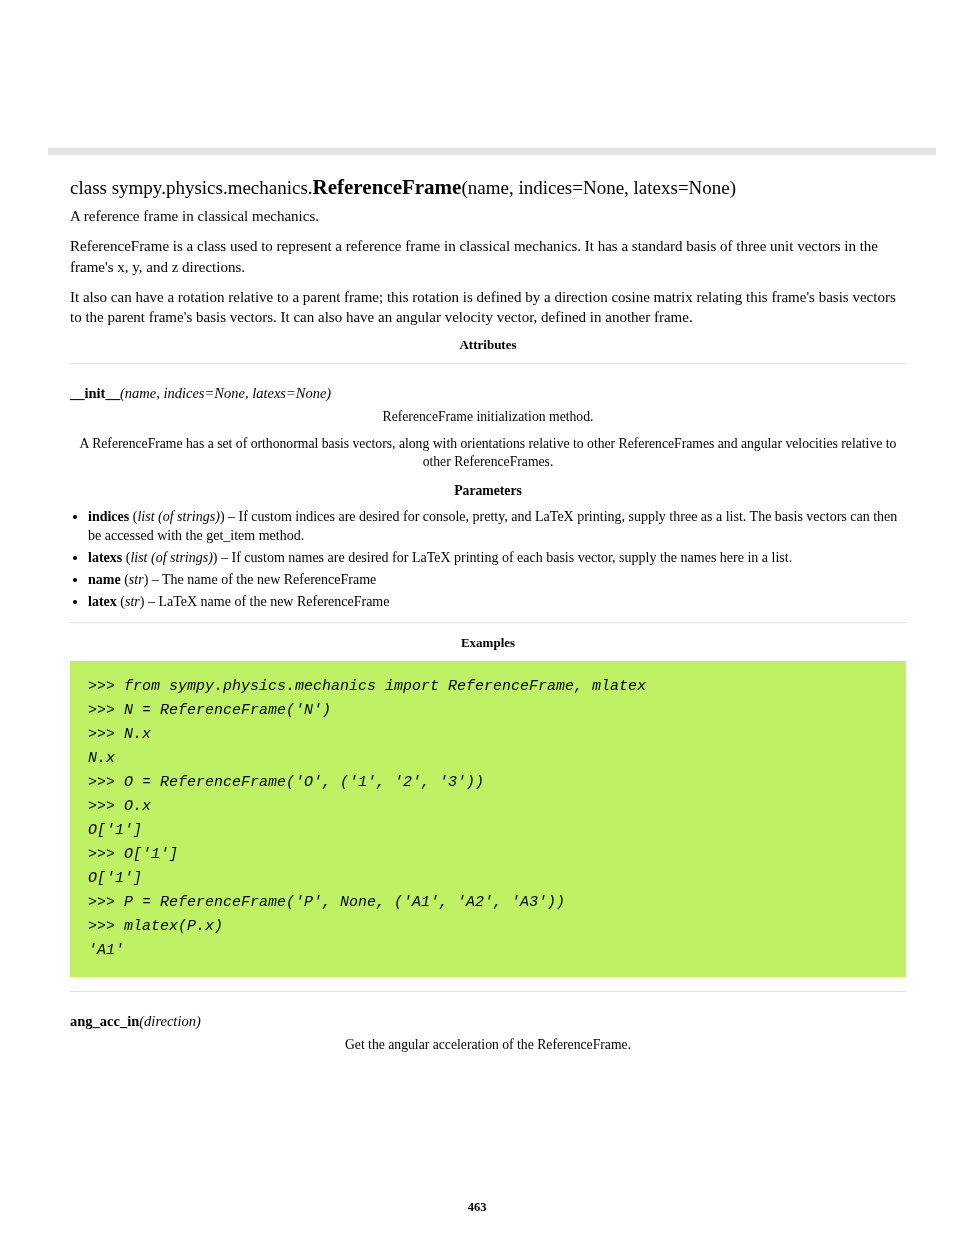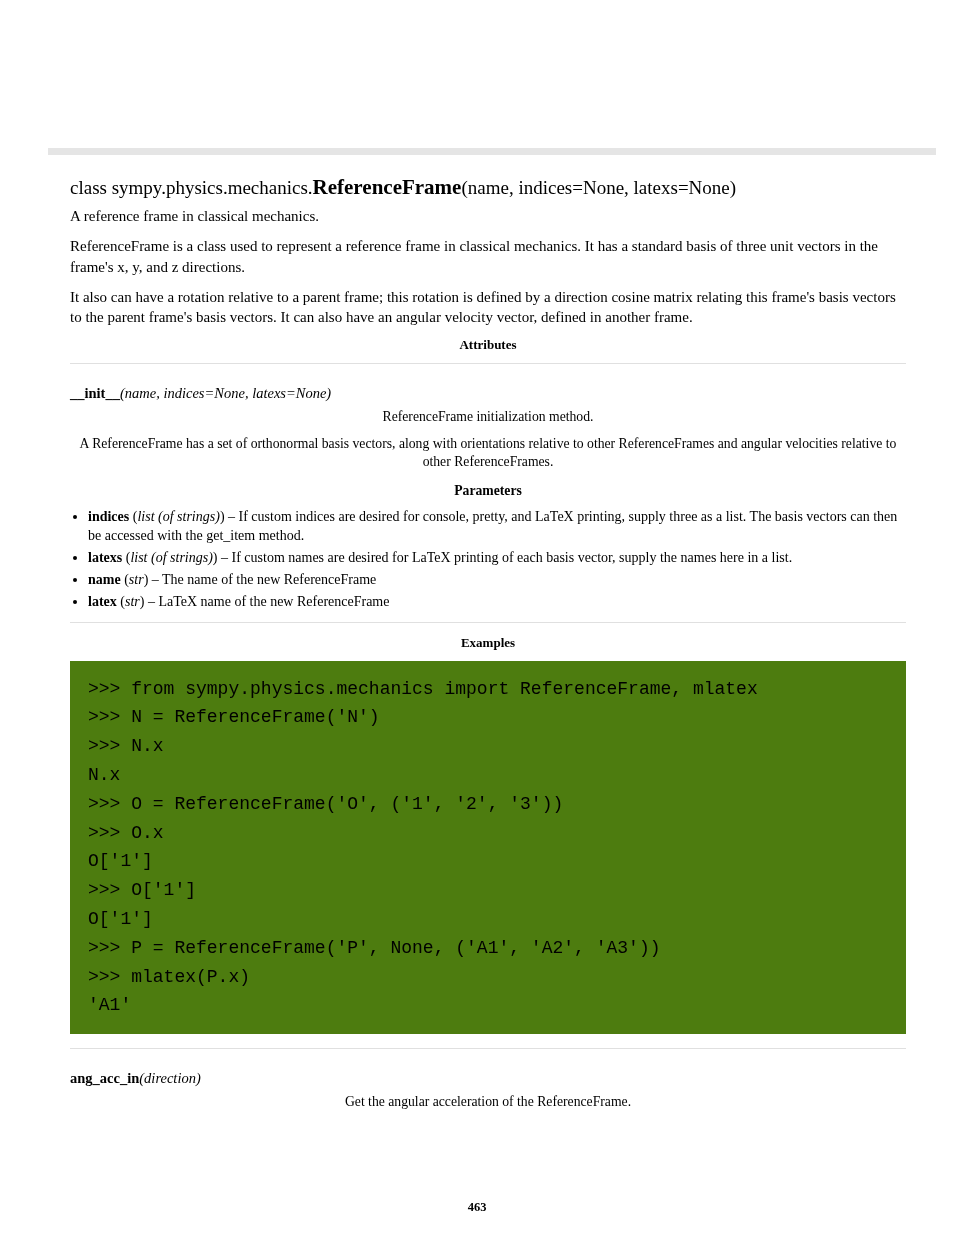--- a/index.html
+++ b/index.html
@@ -67,28 +67,29 @@
     list-style: disc;
   }
   ul.params li {
     font-size: 14px;
     line-height: 1.35;
     margin: 3px 0;
   }
   ul.params li b { font-weight: 700; }
   ul.params li i { font-style: italic; }
   pre.codeblock {
-    background: #4d7c0f;
+    background: #bef264;
     padding: 14px 18px;
     margin: 8px 0 14px 0;
     font-family: 'Courier New', monospace;
-    font-size: 18px;
+    font-size: 15px;
     line-height: 1.6;
     white-space: pre;
     overflow: hidden;
+    font-style: italic;
   }
   .attrblock {
     margin-top: 21px;
   }
   .attrname {
     font-size: 14.5px;
     font-weight: 600;
     margin: 0 0 6px 0;
   }
   .pagenum {

